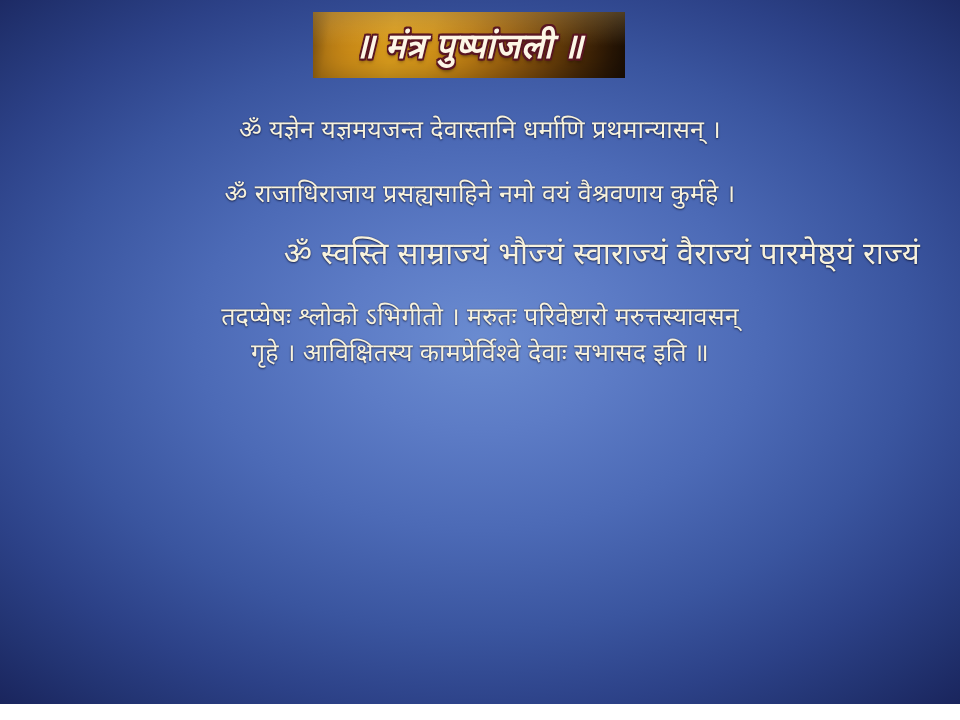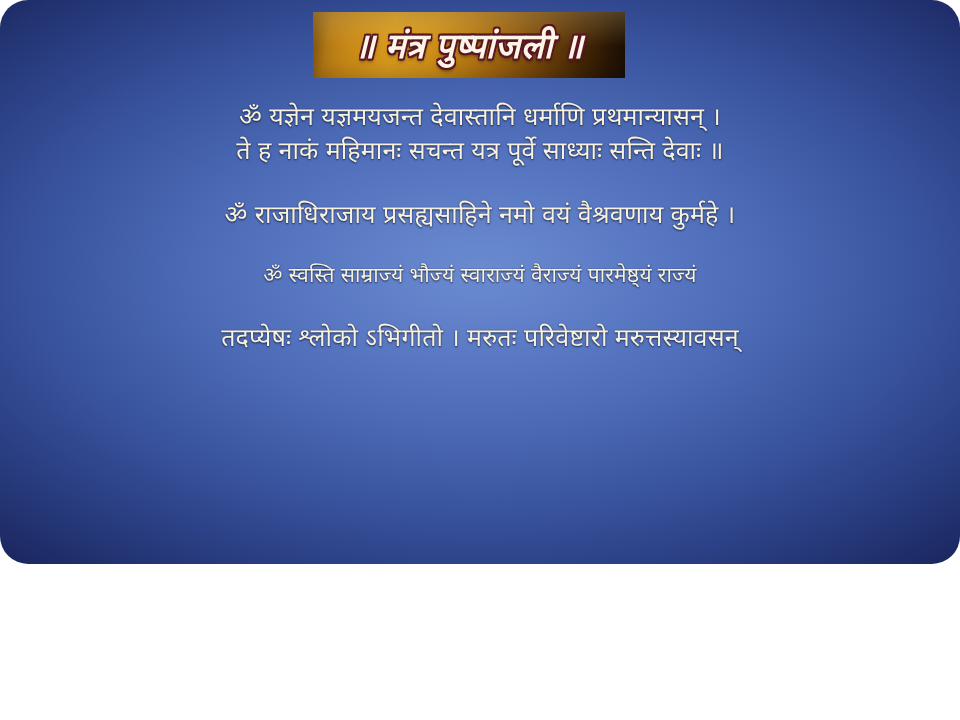--- a/index.html
+++ b/index.html
@@ -10,33 +10,32 @@
     width: 960px;
     height: 720px;
     overflow: hidden;
     font-family: "Liberation Sans", "DejaVu Sans", sans-serif;
   }
 
   
   #slide {
     position: relative;
     width: 960px;
-    height: 564px;
+    height: 704px;
     background:
       radial-gradient(ellipse 78% 72% at 50% 48%,
         #6a8bd0 0%,
         #5d7cc6 18%,
         #4c6ab6 38%,
         #3a559f 58%,
         #2c4187 74%,
         #223371 86%,
         #1b2760 95%,
         #182255 100%);
     overflow: hidden;
-    border-radius: 28px;
   }
 
   
   #title-banner {
     position: absolute;
     left: 313px;
     top: 12px;
     width: 312px;
     height: 66px;
     background:
@@ -82,21 +81,21 @@
        0     -1.6px 0 #5a1622,
        0      1.6px 0 #5a1622,
        0 3px 4px rgba(0,0,0,0.55);
     transform: scaleX(0.97);
   }
 
   
   #verses {
     position: absolute;
     left: 0;
-    top: 99px;
+    top: 112px;
     width: 960px;
     text-align: center;
   }
   .verse {
     margin: 0 0 26px 0;
     padding: 0 40px;
   }
   .verse:last-child { margin-bottom: 4px; }
 
   .verse-line {
@@ -106,50 +105,50 @@
     white-space: nowrap;
     letter-spacing: 0.2px;
     text-shadow:
       0 1px 2px rgba(10,16,50,0.75),
       0 0 1px rgba(10,16,50,0.6);
   }
 
   
   #verse-1 .verse-line { font-size: 25px; line-height: 34px; }
   #verse-2 .verse-line { font-size: 25px; line-height: 34px; }
-  #verse-3 .verse-line { font-size: 21px; line-height: 36px; }
+  #verse-3 .verse-line { font-size: 31px; line-height: 36px; text-align: right; }
   #verse-4 .verse-line { font-size: 25px; line-height: 36px; }
 
   #verse-1 { margin-bottom: 30px; }
   #verse-2 { }
   #verse-3 { margin-bottom: 26px; }
 </style>
 </head>
 <body>
 
 <div id="slide">
 
   <div id="title-banner">
     <div id="title-banner-sheen"></div>
     <div id="title-text">॥ मंत्र पुष्पांजली ॥</div>
   </div>
 
   <div id="verses">
 
     <div class="verse" id="verse-1">
       <div class="verse-line">ॐ यज्ञेन यज्ञमयजन्त देवास्तानि धर्माणि प्रथमान्यासन् ।</div>
-      <div class="verse-line">ते ह नाकं महिमानः सचन्त यत्र पूर्वे साध्याः सन्ति देवाः  ॥</div>
     </div>
 
     <div class="verse" id="verse-2">
       <div class="verse-line">ॐ राजाधिराजाय प्रसह्यसाहिने नमो वयं वैश्रवणाय कुर्महे ।</div>
     </div>
 
     <div class="verse" id="verse-3">
       <div class="verse-line">ॐ स्वस्ति साम्राज्यं भौज्यं स्वाराज्यं वैराज्यं पारमेष्ठ्यं राज्यं</div>
     </div>
 
     <div class="verse" id="verse-4">
       <div class="verse-line">तदप्येषः श्लोको ऽभिगीतो । मरुतः परिवेष्टारो मरुत्तस्यावसन्</div>
+      <div class="verse-line">गृहे । आविक्षितस्य कामप्रेर्विश्वे देवाः सभासद इति ॥</div>
     </div>
 
   </div>
 </div>
 
 </body></html>

